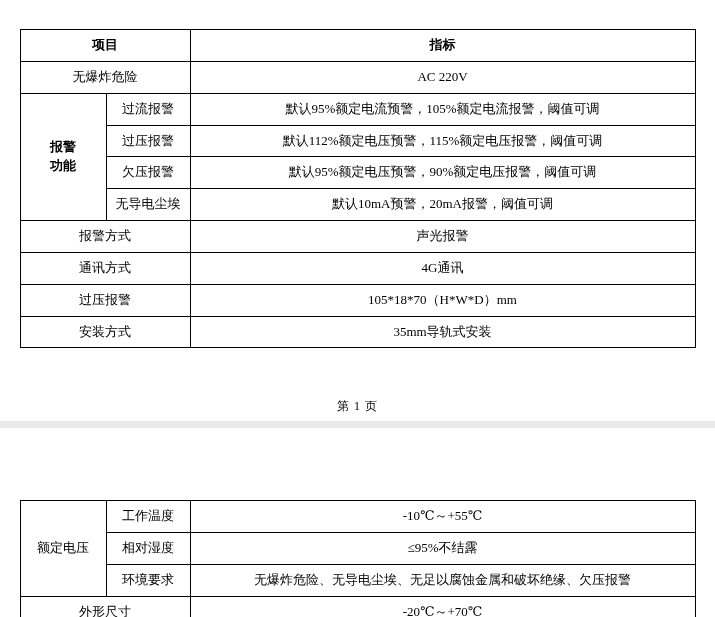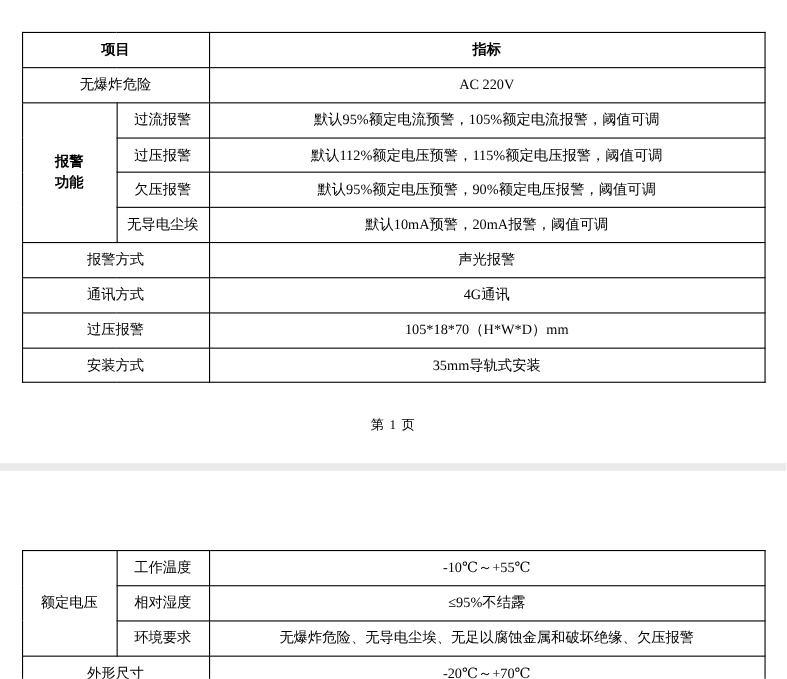--- a/index.html
+++ b/index.html
@@ -45,21 +45,21 @@
     padding: 9px 4px;
   }
   .tbl1-wrap {
     position: absolute;
     top: 3px;
     left: 0;
     width: 715px;
   }
   .page-num {
     position: absolute;
-    top: 352px;
+    top: 372px;
     left: 0;
     width: 715px;
     text-align: center;
     font-size: 12px;
     letter-spacing: 1px;
   }
   .sep {
     position: absolute;
     top: 395px;
     left: 0;

